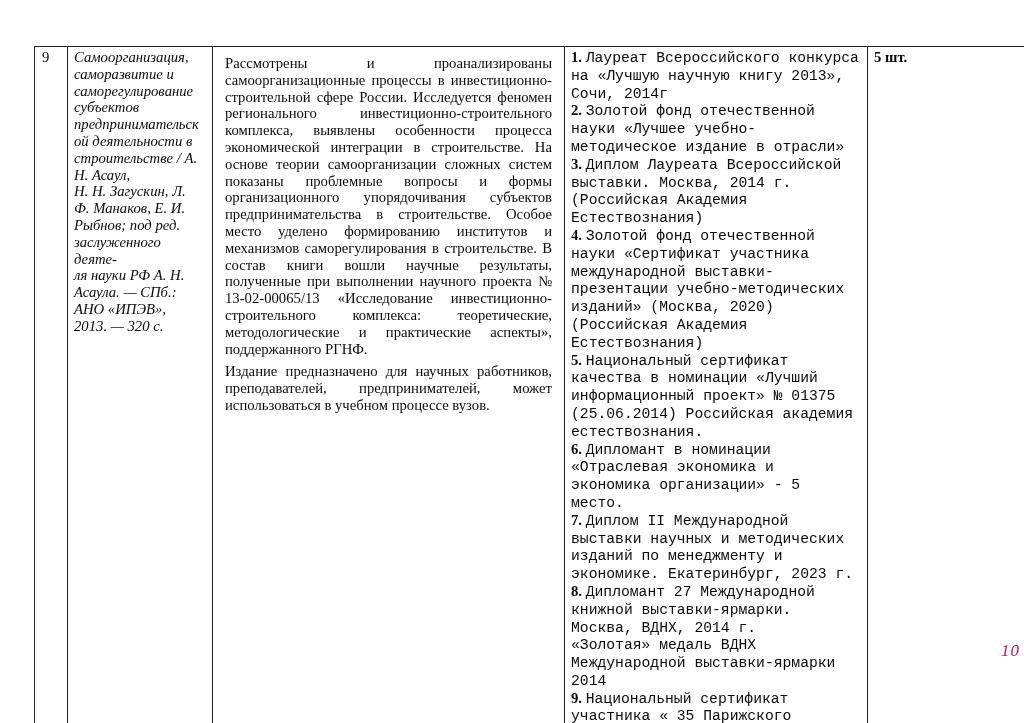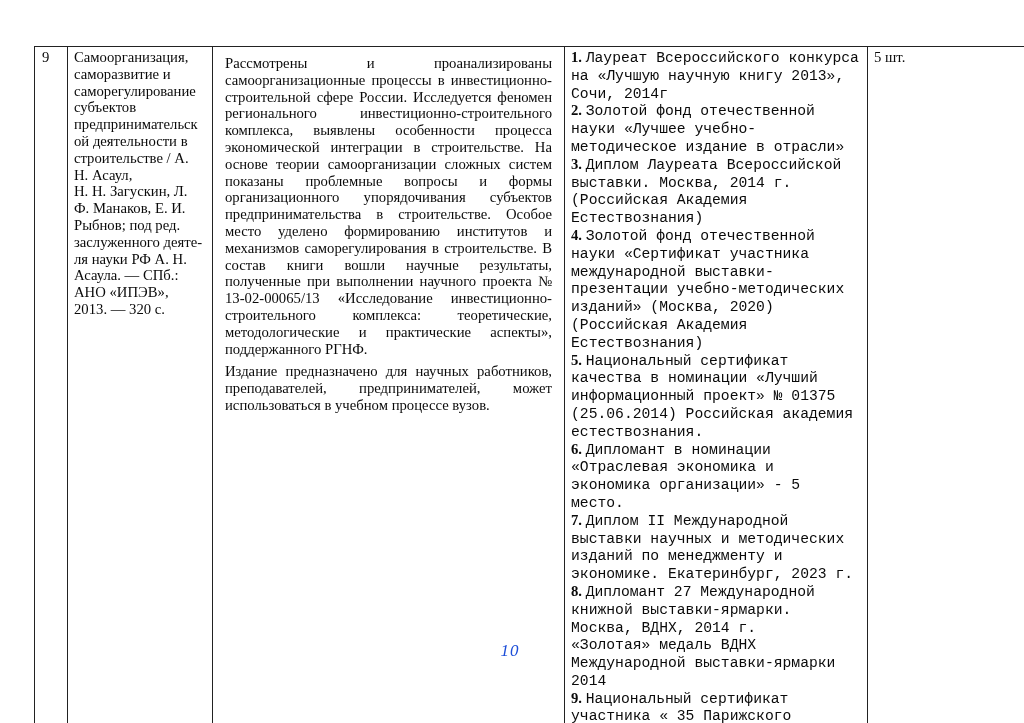--- a/index.html
+++ b/index.html
@@ -25,35 +25,35 @@
   .book-table td {
     border: 1.5px solid #222222;
     vertical-align: top;
     padding: 2px 6px 4px 6px;
     font-size: 14.7px;
     line-height: 16.8px;
     color: #0a0a0a;
   }
   td.cell-qty { border-right: none; }
   .row-num { padding-left: 1px; }
-  .citation { white-space: pre-line; overflow-wrap: break-word; }
+  .citation { white-space: pre-line; overflow-wrap: break-word; font-style: italic; }
   .annot p { text-align: justify; margin: 6px; }
   .award { text-align: left; }
   .award-num { font-weight: bold; }
   .award-text { white-space: pre-line; font-family: Liberation Mono, monospace; }
-  .qty { font-weight: normal; }
+  .qty { font-weight: bold; }
   .page-number {
     position: absolute;
     top: 641px; left: 0;
     width: 1020px;
-    text-align: center;
+    text-align: right;
     font-style: italic;
     font-size: 17px;
     letter-spacing: 1px;
-    color: #1d4ed8;
+    color: #be185d;
   }
 </style>
 </head>
 <body>
 
 <div class="sheet">
 
   <table class="book-table">
     <colgroup>
       <col style="width:33px">

